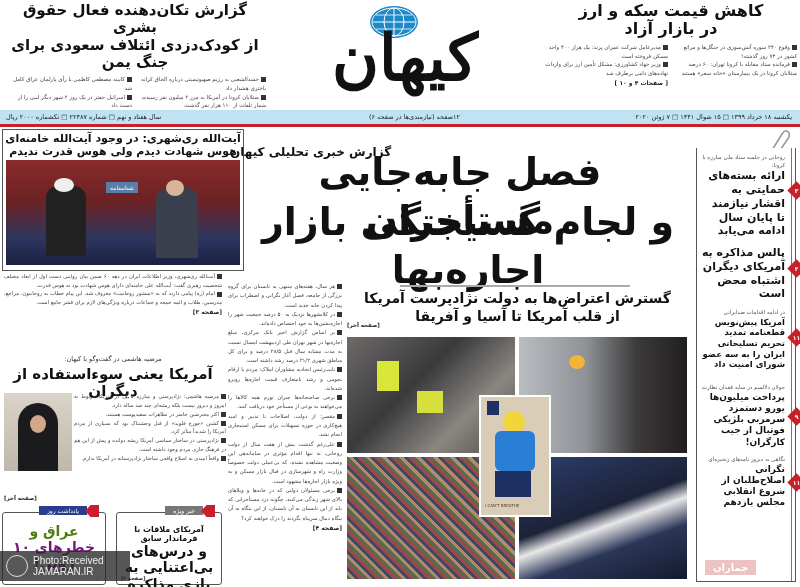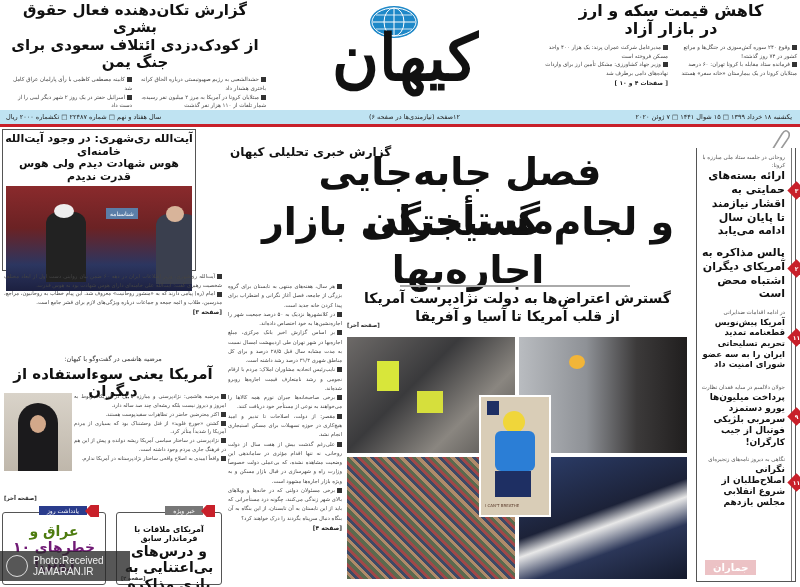--- a/index.html
+++ b/index.html
@@ -111,21 +111,21 @@
   <div class="abs photo" style="left:172px;top:120px;width:168px;height:122px;background:linear-gradient(160deg,#2d3f6d,#1c2238 45%,#e8e8e8 55%,#2b3658 70%,#141a2c);"></div>
   <div class="abs" style="left:132px;top:58px;width:72px;height:122px;background:#d9cdb7;border:2px solid #fff;">
     <div class="abs" style="left:22px;top:14px;width:22px;height:22px;border-radius:50%;background:#f0d63a;"></div>
     <div class="abs" style="left:14px;top:34px;width:40px;height:40px;background:#2b7ed6;border-radius:6px;"></div>
     <div class="abs" style="left:14px;top:74px;width:36px;height:26px;background:#1e2f63;"></div>
     <div class="abs" style="left:6px;top:4px;width:12px;height:14px;background:#1e2f63;"></div>
     <div class="abs" style="left:4px;top:106px;font-size:4px;direction:ltr;color:#5a3a2a;">I CAN'T BREATHE</div>
   </div>
 </div>
 
-<div class="abs box" style="left:2px;top:129px;width:194px;height:142px;">
+<div class="abs box" style="left:2px;top:129px;width:242px;height:142px;">
   <div class="hl-top" style="font-size:11px;margin-top:3px;">آیت‌الله ری‌شهری: در وجود آیت‌الله خامنه‌ای</div>
   <div class="hl-top" style="font-size:11px;">هوس شهادت دیدم ولی هوس قدرت ندیدم</div>
   <div class="photo" style="position:relative;margin:2px 3px;height:105px;background:linear-gradient(180deg,#8a2a2c 0%,#6b2224 40%,#2c3660 75%,#1c2040 100%);">
     <div class="abs" style="left:40px;top:26px;width:40px;height:70px;background:#222;border-radius:12px 12px 0 0;"></div>
     <div class="abs" style="left:48px;top:18px;width:20px;height:14px;background:#eee;border-radius:50%;"></div>
     <div class="abs" style="left:150px;top:28px;width:42px;height:70px;background:#3a3f4e;border-radius:12px 12px 0 0;"></div>
     <div class="abs" style="left:160px;top:20px;width:18px;height:16px;background:#d8b49a;border-radius:50%;"></div>
     <div class="abs" style="left:100px;top:22px;padding:2px 4px;background:#5b7ea8;color:#fff;font-size:6px;">شناسنامه</div>
   </div>
 </div>

